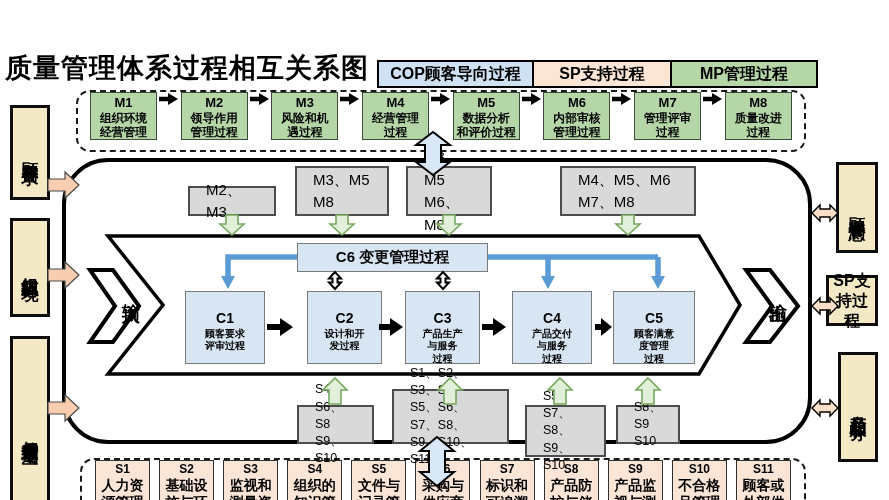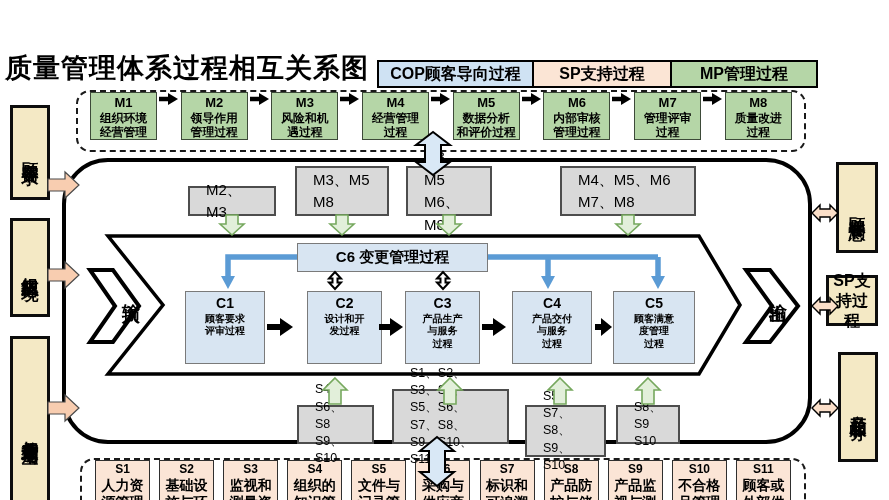--- a/index.html
+++ b/index.html
@@ -52,21 +52,21 @@
   .refs-m .refbox:nth-child(3){left:406px;top:118px;width:86px;height:50px;}
   .refs-m .refbox:nth-child(4){left:560px;top:118px;width:136px;height:50px;}
   .refs-s .refbox{font-size:12.5px;line-height:1.38;}
   .refs-s .refbox:nth-child(1){left:297px;top:357px;width:77px;height:39px;}
   .refs-s .refbox:nth-child(2){left:392px;top:341px;width:117px;height:55px;}
   .refs-s .refbox:nth-child(3){left:525px;top:357px;width:81px;height:52px;}
   .refs-s .refbox:nth-child(4){left:616px;top:357px;width:64px;height:39px;}
 
   
   .cbox{position:absolute;top:243px;height:73px;background:var(--core_blue);border:1.5px solid #7a7a7a;
-        box-sizing:border-box;text-align:center;padding-top:3px;z-index:10;}
+        box-sizing:border-box;text-align:center;padding-top:18px;z-index:10;}
   .cbox:nth-of-type(1){left:185px;width:80px;}
   .cbox:nth-of-type(2){left:307px;width:75px;}
   .cbox:nth-of-type(3){left:405px;width:75px;}
   .cbox:nth-of-type(4){left:512px;width:80px;}
   .cbox:nth-of-type(5){left:613px;width:82px;}
   .cbox .code{font-size:14px;font-weight:700;line-height:1.25;}
   .cbox .name{font-size:10px;font-weight:700;line-height:1.28;white-space:pre-line;}
 
   .c6box{position:absolute;left:297px;top:195px;width:191px;height:29px;background:var(--core_blue);
          border:1.5px solid #7a7a7a;box-sizing:border-box;display:flex;align-items:center;justify-content:center;

